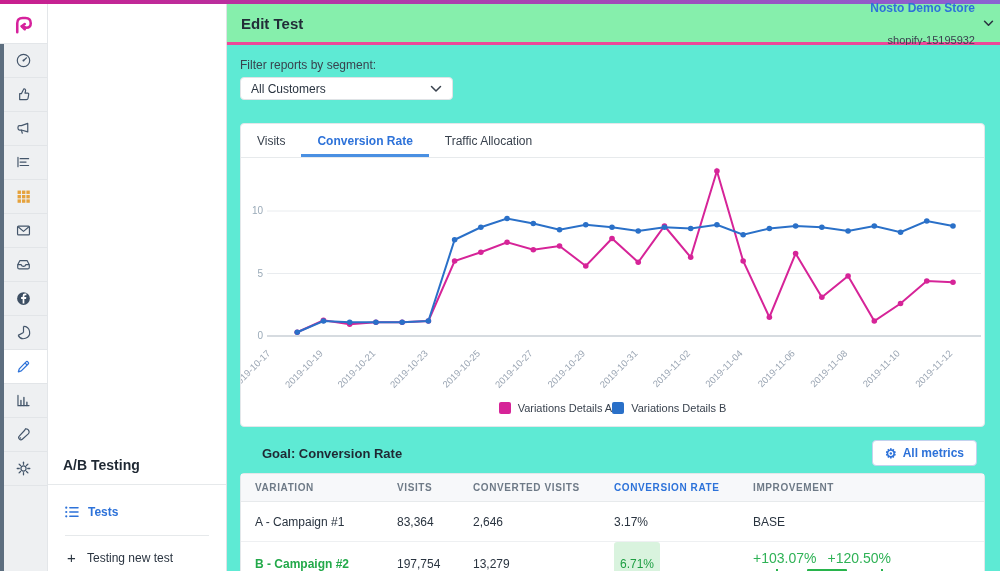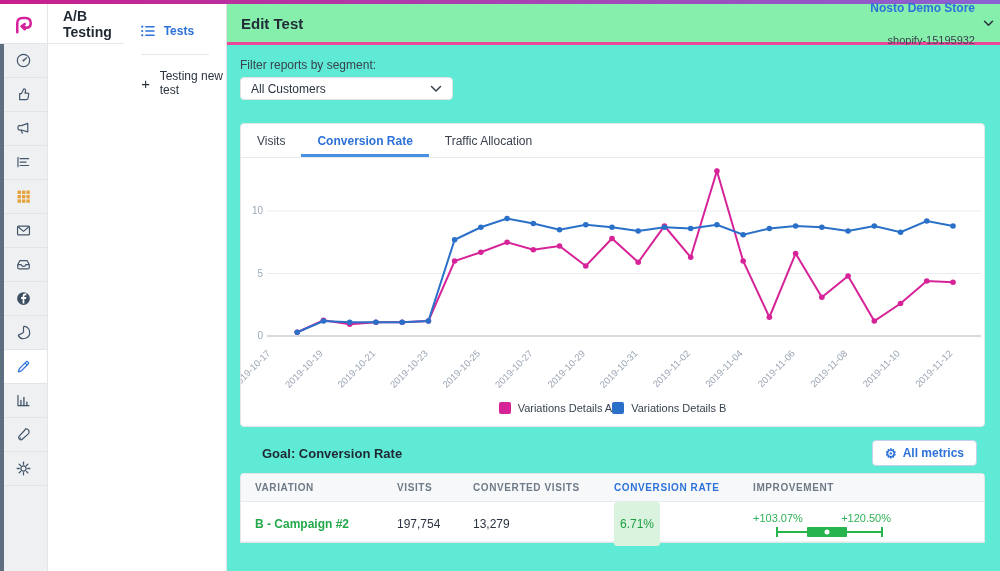--- a/index.html
+++ b/index.html
@@ -13,21 +13,21 @@
 
   
   .iconbar { width:48px; flex:none; background:#eef0f2; border-right:1px solid #e3e6e9; display:flex; flex-direction:column; position:relative; }
   .logo-cell { height:40px; background:#fff; border-bottom:1px solid #e3e6e9; display:flex; align-items:center; justify-content:center; }
   .icon-cell { height:34px; display:flex; align-items:center; justify-content:center; border-bottom:1px solid #e2e5e8; cursor:pointer; }
   .icon-cell.active { background:#fff; }
   .icon-cell svg { display:block; }
   .dark-strip { position:absolute; left:0; top:40px; bottom:0; width:4px; background:#5d6e7f; }
 
   
-  .subnav { width:179px; flex:none; background:#fff; border-right:1px solid #dfe3e6; display:flex; flex-direction:row; }
+  .subnav { width:179px; flex:none; background:#fff; border-right:1px solid #dfe3e6; display:flex; flex-direction:column;justify-content:flex-end; }
   .subnav-header { height:40px; border-bottom:1px solid #e6e9eb; display:flex; align-items:center; padding-left:15px; font-size:14px; font-weight:bold; color:#1f2833; }
   .subnav-body { padding:14px 0 0 17px; }
   .nav-item { display:flex; align-items:center; gap:9px; font-size:12px; cursor:pointer; padding:6px 0; }
   .nav-item.active { color:#2d72d9; font-weight:bold; }
   .nav-item .plus { font-size:15px; color:#2a3440; line-height:1; width:13px; text-align:center; }
   .subnav-divider { border:none; border-top:1px solid #e6e9eb; margin:10px 17px 8px 0; }
   .nav-item.create { color:#2a3440; }
 
   
   .main { flex:1; display:flex; flex-direction:column; min-width:0; }
@@ -61,21 +61,21 @@
   .trow { display:grid; grid-template-columns:142px 76px 141px 139px 1fr; align-items:center; }
   .trow > div { padding-left:14px; }
   .thead { height:28px; background:#f7f8fa; border-bottom:1px solid #e7eaec; font-size:10px; font-weight:bold; letter-spacing:0.6px; color:#6e7a87; }
   .thead .hl { color:#2d72d9; }
   .tbody-row { height:40px; font-size:12px; color:#2a3440; border-bottom:1px solid #eef0f2; }
   .winner-name { color:#23a94a; font-weight:bold; }
   .rate-badge { display:inline-block; background:#d9f3de; color:#1e9e43; padding:15px 6px; border-radius:3px; font-size:12px; }
   .base-label { font-size:12px; color:#2a3440; }
 
   .improve { width:152px; }
-  .improve-labels { display:flex; justify-content:space-between; font-size:11px; color:#2fb256; margin-bottom:3px; }
+  .improve-labels { display:flex; justify-content:space-between; font-size:14px; color:#2fb256; margin-bottom:3px; }
   .whisker { position:relative; width:107px; height:10px; margin-left:23px; }
   .whisker-line { position:absolute; left:0; right:0; top:4px; height:2px; background:#28b44c; }
   .whisker-cap { position:absolute; top:0; width:2px; height:10px; background:#28b44c; }
   .whisker-cap.left { left:0; } .whisker-cap.right { right:0; }
   .whisker-box { position:absolute; left:31px; width:40px; top:0; height:10px; background:#28b44c; border-radius:1px; }
   .whisker-dot { position:absolute; left:50%; top:50%; transform:translate(-50%,-50%); width:5px; height:5px; border-radius:50%; background:#fff; }
 
   svg text { font-family:"Liberation Sans", sans-serif; }
 </style>
 </head>
@@ -346,20 +346,27 @@
 
         <section class="table-card">
           <div class="trow thead">
             <div>VARIATION</div>
             <div>VISITS</div>
             <div>CONVERTED VISITS</div>
             <div class="hl">CONVERSION RATE</div>
             <div>IMPROVEMENT</div>
           </div>
 
+          <div class="trow tbody-row">
+            <div>A - Campaign #1</div>
+            <div>83,364</div>
+            <div>2,646</div>
+            <div>3.17%</div>
+            <div class="base-label">BASE</div>
+          </div>
 
           <div class="trow tbody-row">
             <div class="winner-name">B - Campaign #2</div>
             <div>197,754</div>
             <div>13,279</div>
             <div>
               <span class="rate-badge">6.71%</span>
             </div>
             <div class="improve">
               <div class="improve-labels">

